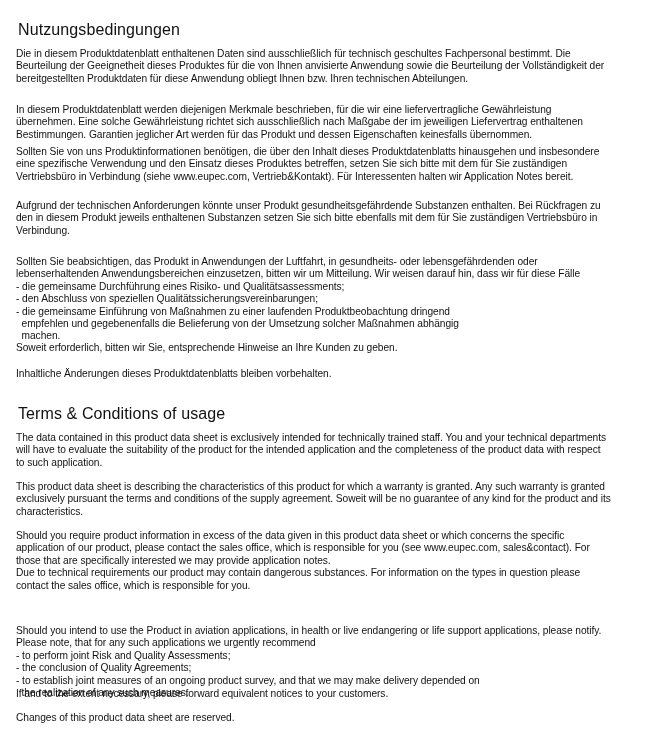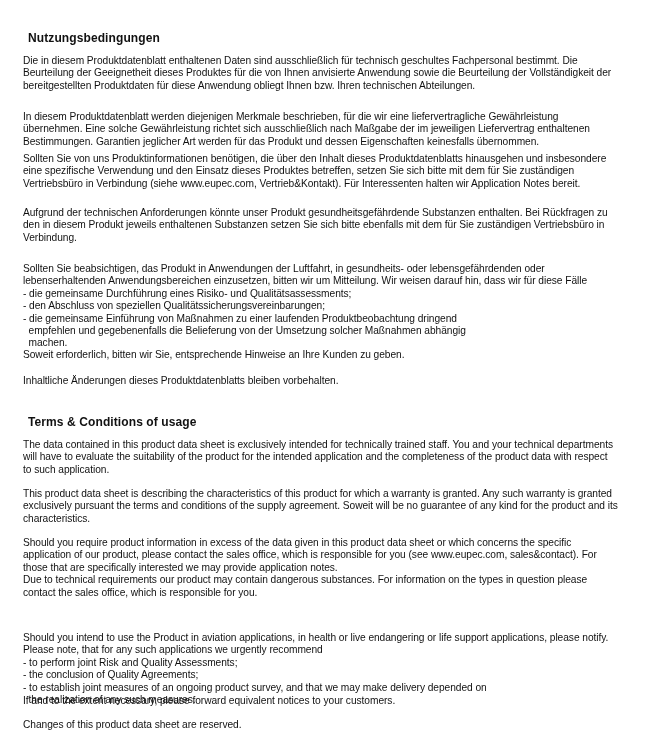--- a/index.html
+++ b/index.html
@@ -1,20 +1,20 @@
 <!DOCTYPE html>
 <html><head>
 <meta charset="utf-8">
 <style>
   html, body { margin:0; padding:0; background:#ffffff; }
   body { width:662px; height:752px; overflow:hidden; position:relative;
          font-family:"Liberation Sans", sans-serif; color:#111; }
   .page { position:absolute; left:16px; top:0; width:640px; }
-  .h { font-weight:bold; font-size:12px; letter-spacing:0.1px; margin:12px; position:absolute; left:0; }
-  .p { font-size:10.2px; line-height:12.4px; margin:7px; position:absolute; left:0; white-space:pre; letter-spacing:-0.05px; }
+  .h { font-weight:normal; font-size:16px; letter-spacing:0.1px; margin:2px; position:absolute; left:0; }
+  .p { font-size:10.2px; line-height:12.4px; margin:0; position:absolute; left:0; white-space:pre; letter-spacing:-0.05px; }
 </style>
 </head>
 <body>
 
 <div class="page">
   <h2 class="h" style="top:19px">Nutzungsbedingungen</h2>
   <p class="p" style="top:48px">Die in diesem Produktdatenblatt enthaltenen Daten sind ausschließlich für technisch geschultes Fachpersonal bestimmt. Die
 Beurteilung der Geeignetheit dieses Produktes für die von Ihnen anvisierte Anwendung sowie die Beurteilung der Vollständigkeit der
 bereitgestellten Produktdaten für diese Anwendung obliegt Ihnen bzw. Ihren technischen Abteilungen.</p>
   <p class="p" style="top:104px">In diesem Produktdatenblatt werden diejenigen Merkmale beschrieben, für die wir eine liefervertragliche Gewährleistung

